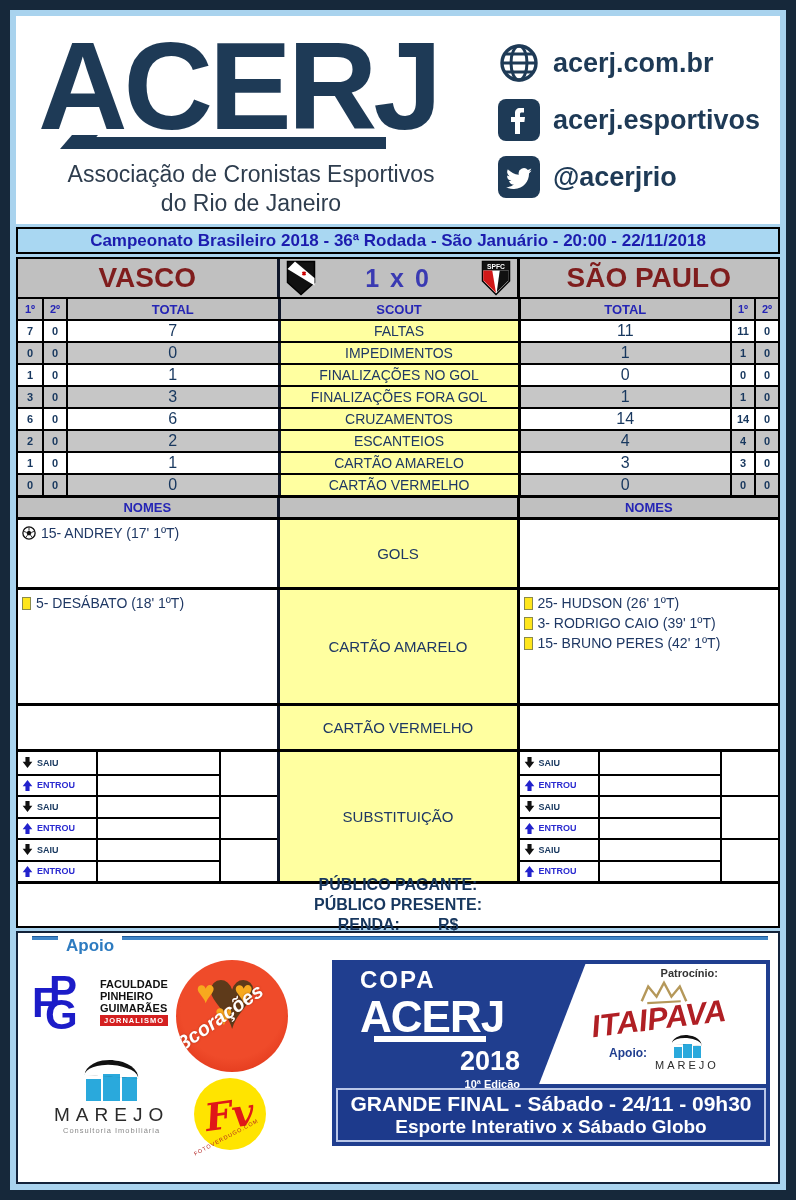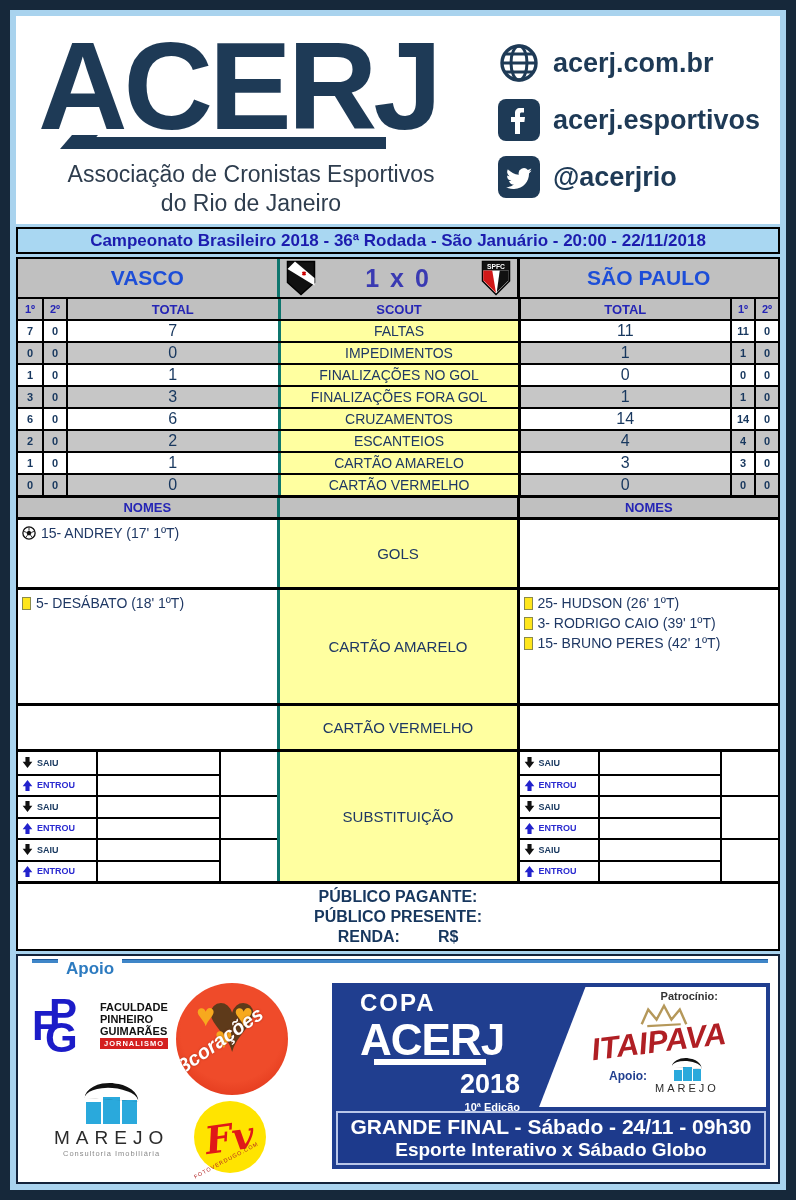--- a/index.html
+++ b/index.html
@@ -17,26 +17,26 @@
   
   .matchbar{margin-top:3px;height:27px;background:#a9d7f2;border:2px solid #000;box-sizing:border-box;display:flex;align-items:center;justify-content:center;font-size:17px;font-weight:bold;color:#1c1cae;}
   
   .board{margin-top:3px;border:2px solid #000;background:#fff;}
   .row{display:flex;border-top:2px solid #000;align-items:stretch;box-sizing:border-box;}
   .row:first-child{border-top:none;}
   .cell{border-left:2px solid #000;box-sizing:border-box;min-width:0;}
   .row .cell:first-child{border-left:none;}
   .c-sm{width:24px;display:flex;align-items:center;justify-content:center;font-size:11px;font-weight:bold;color:#17375e;}
   .c-big{flex:1 1 0;}
-  .c-mid{width:240px;border-left:3px solid #0f766e;}
+  .c-mid{width:240px;border-left:3px solid #0f172a;}
   .cell.after-mid{border-left:3px solid #000;}
   .grey{background:#c0c0c0;}
   .ylw{background:#ffffa0;}
   .teamrow{height:38px;}
-  .teamname{display:flex;align-items:center;justify-content:center;font-size:21px;font-weight:bold;color:#1d4ed8;}
+  .teamname{display:flex;align-items:center;justify-content:center;font-size:28px;font-weight:bold;color:#7f1d1d;}
   .scorecell{display:flex;align-items:center;justify-content:space-between;padding:0 5px;}
   .scoretxt{flex:1;text-align:center;font-size:25px;font-weight:bold;color:#3a3ab2;letter-spacing:2px;}
   .colhead{height:22px;}
   .hd{display:flex;align-items:center;justify-content:center;font-size:13px;font-weight:bold;color:#2525b5;}
   .colhead .c-sm{font-size:11px;color:#2525b5;}
   .statrow{height:22px;}
   .statrow .c-big{display:flex;align-items:center;justify-content:center;font-size:16px;color:#17375e;}
   .statrow .c-mid{display:flex;align-items:center;justify-content:center;font-size:14px;color:#1f3864;}
   .r-even{background:#fff;}
   .r-odd{background:#c6c6c6;}
@@ -53,21 +53,21 @@
   .ycard{display:inline-block;width:9px;height:13px;background:#ffe61c;border:1px solid #8a8a4a;box-sizing:border-box;}
   .subsrow{height:132px;border-top:3px solid #000;}
   .subwrap{padding:0;}
   .subgrid{display:grid;height:100%;grid-template-columns:80px 1fr 56px;grid-auto-rows:1fr;}
   .sg{border-top:2px solid #000;border-right:2px solid #000;box-sizing:border-box;}
   .subgrid .sg:nth-child(1),.subgrid .sg:nth-child(2),.subgrid .sg:nth-child(3){border-top:none;}
   .sg.nar{border-right:none;grid-row:span 2;}
   .sg.lab{display:flex;align-items:center;gap:4px;padding-left:4px;font-size:9px;font-weight:bold;}
   .saiu-l{color:#17375e;}
   .entrou-l{color:#2a2ad0;}
-  .publico{height:68px;border-top:3px solid #000;flex-direction:column;align-items:center;justify-content:center;display:flex;}
+  .publico{height:45px;border-top:3px solid #000;flex-direction:column;align-items:center;justify-content:center;display:flex;}
   .publico .pline{font-size:16px;font-weight:bold;color:#17375e;line-height:20px;display:flex;gap:38px;}
   
   .footer{flex:1;margin-top:3px;background:#fff;border:2px solid #13233a;box-sizing:border-box;overflow:hidden;position:relative;}
   .apoio{display:flex;align-items:flex-start;gap:8px;padding:3px 10px 0 14px;}
   .apoio .ln{height:3px;background:#3f86c8;border-top:1px solid #1d5a9b;}
   .apoio .ln.short{width:26px;}
   .apoio .ln.long{flex:1;}
   .apoio .lbl{font-size:17px;font-weight:bold;color:#2d7bc0;}
   .fbody{display:flex;padding:4px 8px 0 8px;gap:6px;}
   .logos{width:300px;position:relative;height:186px;}

